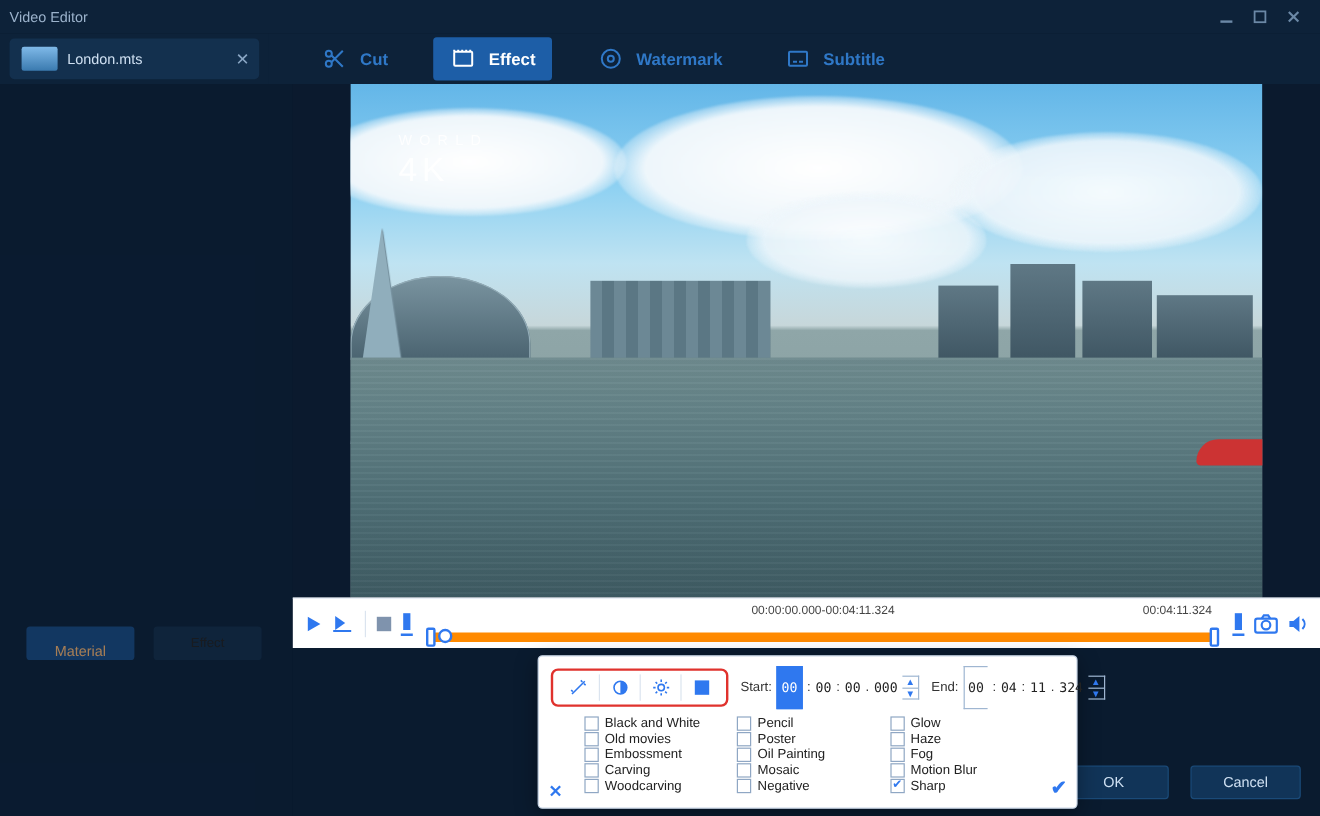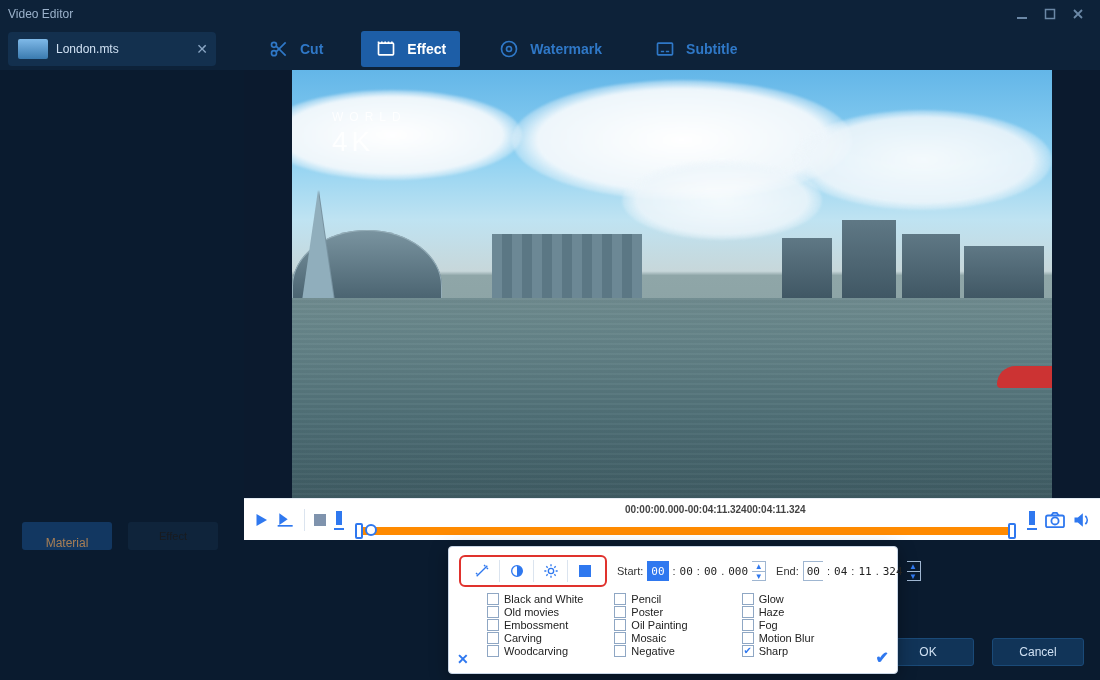--- a/index.html
+++ b/index.html
@@ -54,41 +54,41 @@
 .rb4 { left: 212px; width: 80px; height: 54px; }
 .boat { position: absolute; right: -5px; bottom: 110px; width: 60px; height: 22px; background: #c33; border-top-left-radius: 20px; border-bottom-left-radius: 4px; }
 .world4k { position: absolute; left: 40px; top: 40px; color: rgba(255,255,255,.85); font-size: 12px; letter-spacing: 6px; font-weight: 300; }
 .world4k .big { font-size: 28px; letter-spacing: 4px; font-weight: 300; margin-top: 2px; display: flex; gap: 2px; }
 
 
 .playbar { height: 42px; background: #ffffff; border-top: 1px solid #e5ecf4; display: flex; align-items: center; padding: 0 8px; gap: 6px; position: relative; }
 .pb-icon { color: #2f78ef; display: flex; align-items: center; justify-content: center; }
 .pb-sep { width: 1px; height: 22px; background: #dbe4ef; margin: 0 2px; }
 .timeline-wrap { flex: 1; display: flex; flex-direction: column; justify-content: center; height: 100%; position: relative; padding: 0 6px; }
-.time-labels { display: flex; justify-content: center; font-size: 10px; color: #444; margin-bottom: 12px; padding: 0 4px; font-weight: bold; }
+.time-labels { display: flex; justify-content: space-between; font-size: 10px; color: #444; margin-bottom: 12px; padding: 0 4px; }
 .track { position: relative; height: 8px; background: #ff8a00; border-radius: 2px; }
 .handle { position: absolute; top: -4px; width: 8px; height: 16px; background: #fff; border: 2px solid #2f78ef; border-radius: 2px; }
 .handle.start { left: -2px; }
 .handle.end { right: -2px; }
 .playhead { position: absolute; left: 8px; top: -3px; width: 12px; height: 12px; background: #fff; border: 2px solid #2f78ef; border-radius: 50%; }
 
 
 .panelarea { height: 140px; background: #0d2239; position: relative; }
 .panelarea .dim { position: absolute; inset: 0; background: rgba(5,15,30,0.35); }
 .panelarea .okrow { position: absolute; right: 16px; bottom: 14px; display: flex; gap: 18px; }
 .okbtn { width: 92px; height: 28px; background: #113458; border: 1px solid #1a4a78; color: #cfe0f2; font-size: 12px; border-radius: 3px; display: flex; align-items: center; justify-content: center; }
 
 
 .popover { position: absolute; left: 448px; top: 546px; width: 450px; height: 128px; background: #fff; border: 1px solid #c9d6e6; border-radius: 4px; box-shadow: 0 4px 18px rgba(0,0,0,.35); padding: 8px 10px 6px 10px; }
 .pop-top { display: flex; align-items: center; gap: 10px; margin-bottom: 6px; }
 .modebox { display: flex; align-items: center; gap: 0; border: 2px solid #e0322d; border-radius: 6px; padding: 3px 4px; }
 .mode { width: 34px; height: 22px; display: flex; align-items: center; justify-content: center; color: #2f78ef; }
 .mode + .mode { border-left: 1px solid #dbe4ef; }
 .timefield { display: flex; align-items: center; gap: 4px; font-size: 11px; color: #333; }
-.timefield .seg { border: 1px solid #9fb6d1; height: 20px; display: flex; align-items: center; padding: 0 3px; font-family: Consolas, monospace; font-size: 11px; color: #222; }
+.timefield .seg { border: 1px solid #9fb6d1; height: 36px; display: flex; align-items: center; padding: 0 3px; font-family: Consolas, monospace; font-size: 11px; color: #222; }
 .timefield .seg.hl { background: #2f78ef; color: #fff; border-color: #2f78ef; }
 .spin { width: 14px; height: 20px; border: 1px solid #9fb6d1; border-left: none; display: flex; flex-direction: column; }
 .spin div { flex: 1; display: flex; align-items: center; justify-content: center; color: #2f78ef; font-size: 8px; }
 .spin div:first-child { border-bottom: 1px solid #9fb6d1; }
 .effects-grid { display: grid; grid-template-columns: repeat(3, 1fr); column-gap: 10px; row-gap: 1px; padding: 0 28px; }
 .eff { display: flex; align-items: center; gap: 5px; font-size: 11px; color: #222; }
 .chk { width: 12px; height: 12px; border: 1px solid #8fa7c4; display: inline-flex; align-items: center; justify-content: center; background: #fff; }
 .chk.checked::after { content: "✔"; font-size: 10px; color: #2f78ef; line-height: 1; }
 .pop-x { position: absolute; left: 8px; bottom: 6px; color: #2f78ef; font-weight: bold; font-size: 14px; }
 .pop-ok { position: absolute; right: 8px; bottom: 6px; color: #2f78ef; font-weight: bold; font-size: 16px; }

